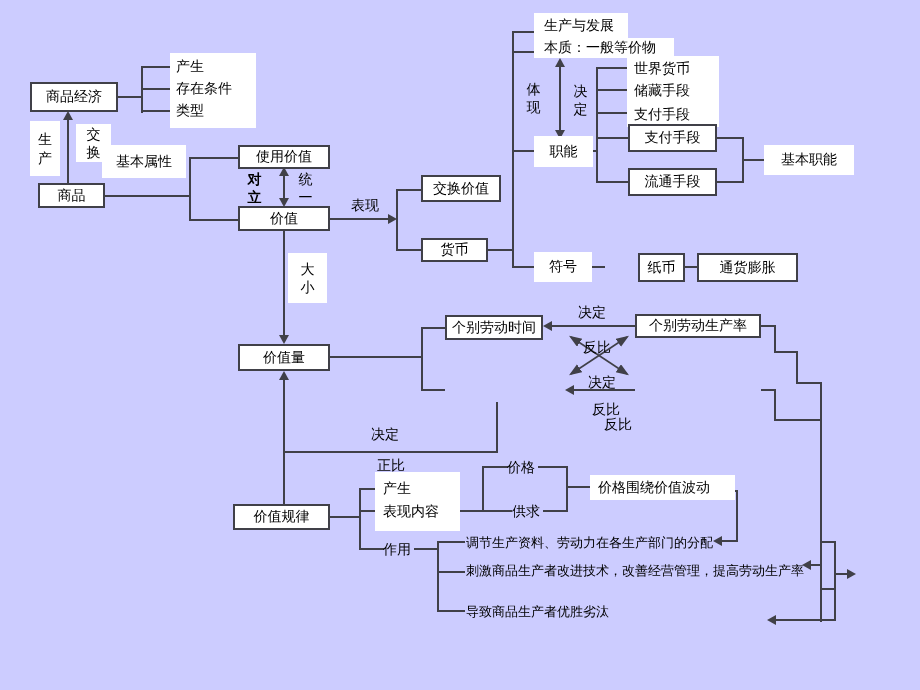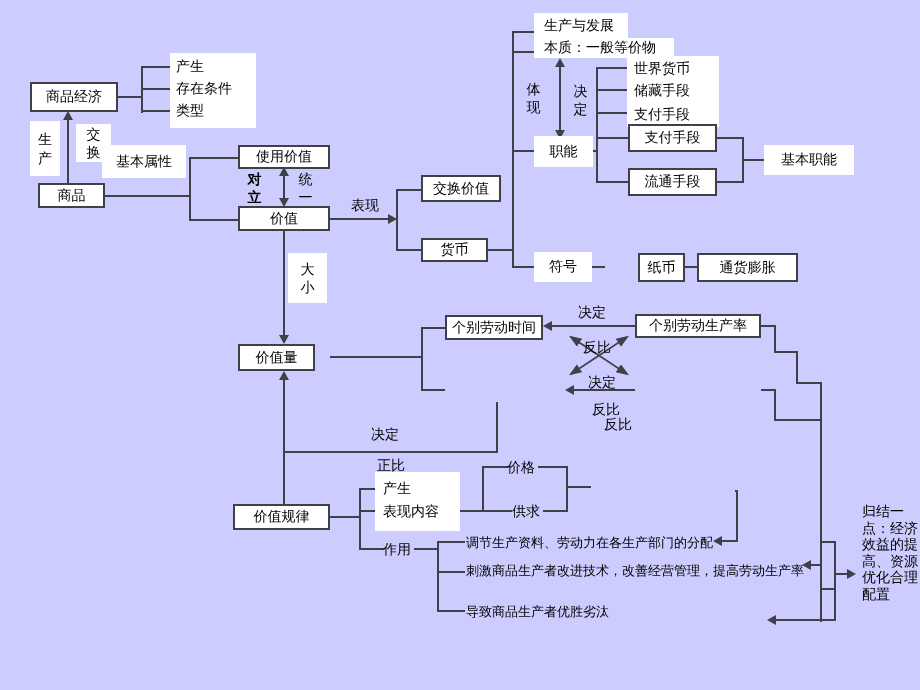--- a/index.html
+++ b/index.html
@@ -162,32 +162,33 @@
   <div class="wl" style="left:764px;top:145px;width:90px;height:30px">基本职能</div>
   <div class="wl" style="left:534px;top:252px;width:58px;height:30px">符号</div>
   <div class="wl" style="left:288px;top:253px;width:39px;height:50px">
       <span class="vt">大小</span>
     </div>
 
   <div class="wr" style="left:375px;top:472px;width:85px;height:59px"></div>
   <div class="fl" style="left:383px;top:481px">产生</div>
   <div class="fl" style="left:383px;top:504px">表现内容</div>
 
+  <div class="wl left" style="left:590px;top:475px;width:145px;height:25px;padding-left:8px">价格围绕价值波动</div>
 
   <div class="bx" style="left:30px;top:82px;width:88px;height:30px">商品经济</div>
   <div class="bx" style="left:38px;top:183px;width:67px;height:25px">商品</div>
   <div class="bx" style="left:238px;top:145px;width:92px;height:24px">使用价值</div>
   <div class="bx" style="left:238px;top:206px;width:92px;height:25px">价值</div>
   <div class="bx" style="left:421px;top:175px;width:80px;height:27px">交换价值</div>
   <div class="bx" style="left:421px;top:238px;width:67px;height:24px">货币</div>
   <div class="bx" style="left:628px;top:124px;width:89px;height:28px">支付手段</div>
   <div class="bx" style="left:628px;top:168px;width:89px;height:28px">流通手段</div>
   <div class="bx" style="left:638px;top:253px;width:47px;height:29px">纸币</div>
   <div class="bx" style="left:697px;top:253px;width:101px;height:29px">通货膨胀</div>
-  <div class="bx" style="left:238px;top:344px;width:77px;height:27px">价值量</div>
+  <div class="bx" style="left:238px;top:344px;width:92px;height:27px">价值量</div>
   <div class="bx" style="left:445px;top:315px;width:98px;height:25px">个别劳动时间</div>
   <div class="bx" style="left:635px;top:314px;width:126px;height:24px">个别劳动生产率</div>
   <div class="bx" style="left:233px;top:504px;width:97px;height:26px">价值规律</div>
 
   <div class="fl vt bold" style="left:246px;top:170px">对立</div>
   <div class="fl vt" style="left:297px;top:170px">统一</div>
   <div class="fl" style="left:351px;top:198px">表现</div>
   <div class="fl vt" style="left:525px;top:80px">体现</div>
   <div class="fl vt" style="left:572px;top:82px">决定</div>
   <div class="fl" style="left:578px;top:305px">决定</div>
@@ -196,15 +197,14 @@
   <div class="fl" style="left:592px;top:402px">反比</div>
   <div class="fl" style="left:604px;top:417px">反比</div>
   <div class="fl" style="left:371px;top:427px">决定</div>
   <div class="fl" style="left:377px;top:458px">正比</div>
   <div class="fl" style="left:507px;top:460px">价格</div>
   <div class="fl" style="left:512px;top:504px">供求</div>
   <div class="fl" style="left:383px;top:542px">作用</div>
   <div class="fl fs13" style="left:466px;top:535px">调节生产资料、劳动力在各生产部门的分配</div>
   <div class="fl fs13" style="left:466px;top:563px">刺激商品生产者改进技术，改善经营管理，提高劳动生产率</div>
   <div class="fl fs13" style="left:466px;top:604px">导致商品生产者优胜劣汰</div>
-  <div class="blk" style="left:862px;top:503px;width:56px">归结一点：经济效益的提高、资源优化合理配置</div>
 
 </div>
 
 </body></html>

